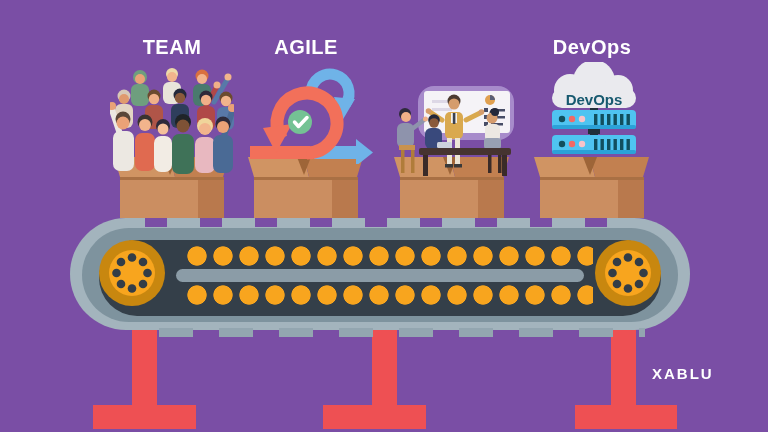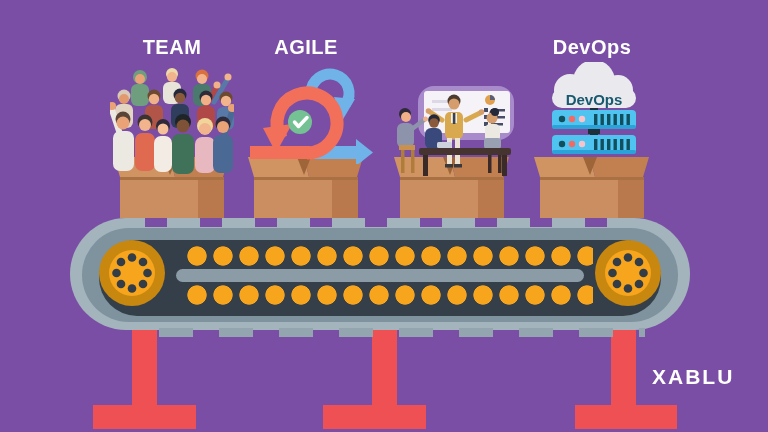--- a/index.html
+++ b/index.html
@@ -27,21 +27,21 @@
   .wheel{position:absolute;top:240px;width:66px;height:66px;z-index:4;}
   .wheel.left{left:99px;} .wheel.right{left:595px;}
   
   .box-back{position:absolute;top:156px;width:118px;height:22px;z-index:4;}
   .box-front{position:absolute;top:177px;width:104px;height:41px;background:#cb8e61;z-index:6;}
   .box-front .side{position:absolute;right:0;top:0;width:26px;height:41px;background:#b9794d;}
   .box-front .lip{position:absolute;left:0;top:0;width:100%;height:3px;background:#a97044;}
   .contents{position:absolute;z-index:5;}
   .station-label{position:absolute;top:36px;width:120px;text-align:center;color:#ffffff;
     font-size:20px;font-weight:bold;letter-spacing:0.5px;z-index:7;}
-  .logo{position:absolute;left:652px;top:365px;width:90px;color:#ffffff;font-size:21px;
+  .logo{position:absolute;left:652px;top:365px;width:90px;color:#ffffff;font-size:15px;
     font-weight:600;letter-spacing:2px;z-index:7;}
 </style>
 </head>
 <body>
 
 <div class="canvas">
 
   <div class="leg-bar" style="left:132px"></div>
   <div class="leg-foot" style="left:93px;width:103px"></div>
   <div class="leg-bar" style="left:372px"></div>

